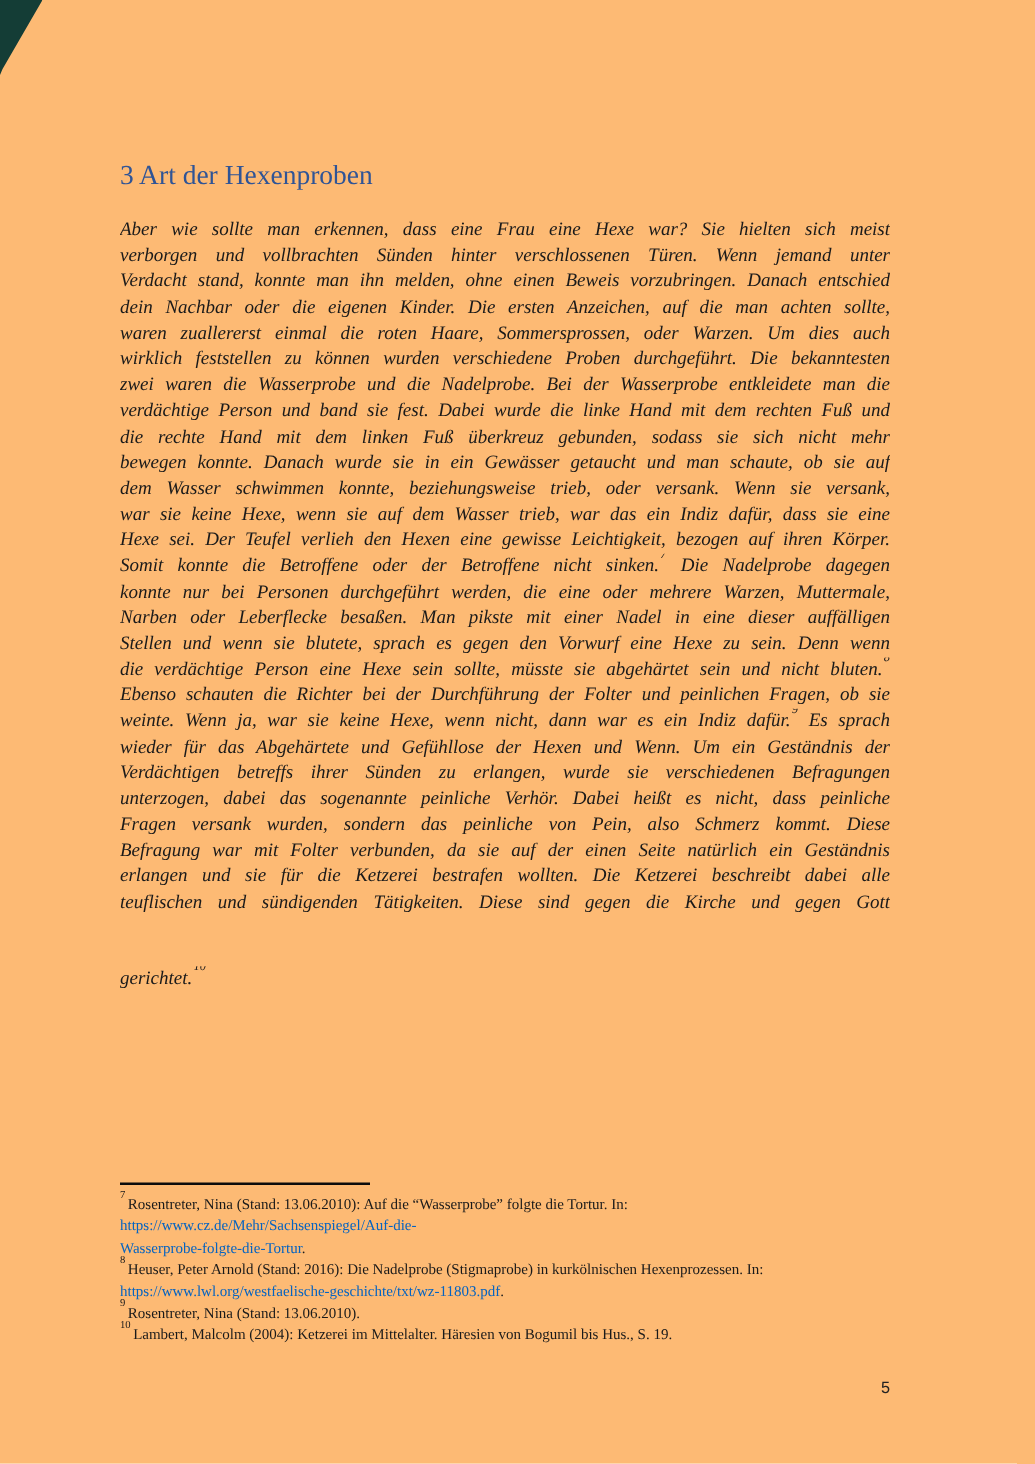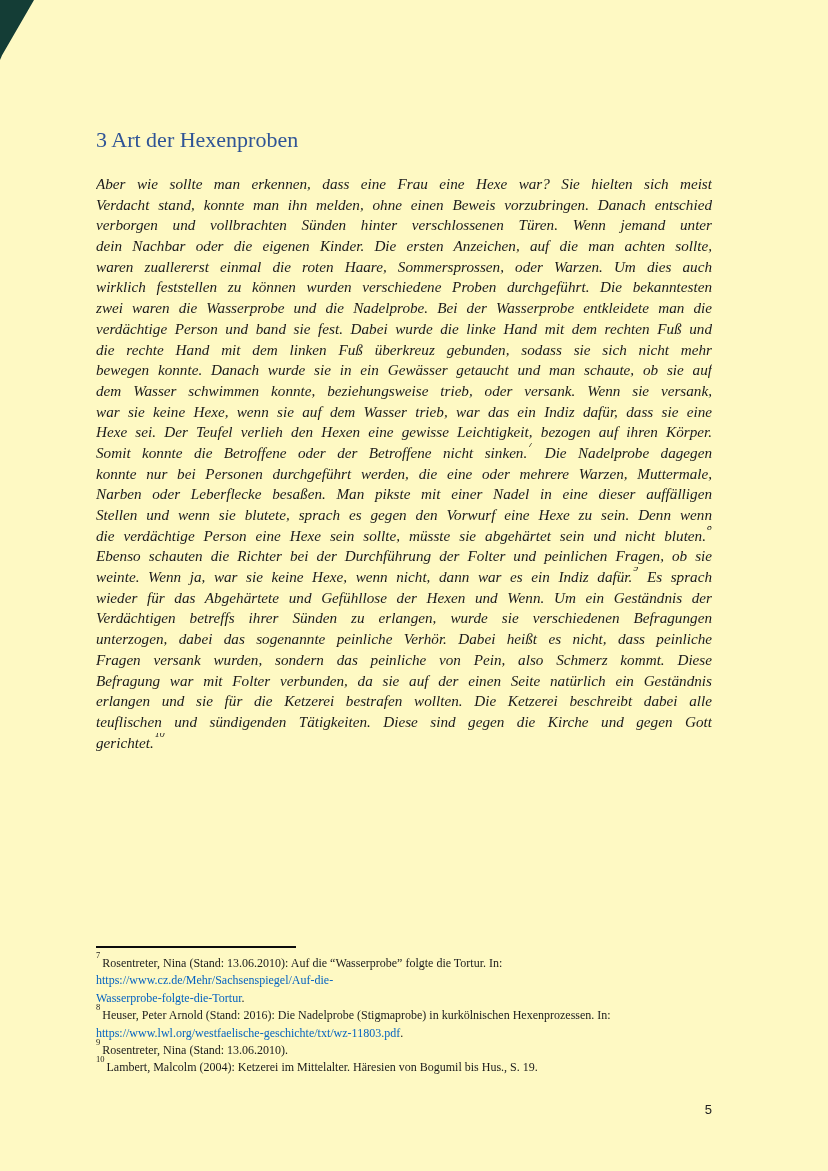--- a/index.html
+++ b/index.html
@@ -1,19 +1,19 @@
 <!DOCTYPE html>
 <html><head>
 <meta charset="utf-8">
 <style>
   html,body{margin:0;padding:0;background:#ffffff;}
   .page{
     position:relative;
     width:828px;height:1171px;
-    background:#fef9c3;
+    background:#fdba74;
     overflow:hidden;
     font-family:"Liberation Serif","DejaVu Serif",serif;
     color:#1a1a1a;
   }
   .corner-artifact{
     position:absolute;left:0;top:0;width:34px;height:60px;
     background:#143d36;
     clip-path:polygon(0 0,100% 0,6% 92%,0 100%);
   }
   .heading{
@@ -29,21 +29,21 @@
   }
   .bodyline{
     text-align:justify;
     text-align-last:justify;
     height:20.7px;line-height:20.7px;
     overflow:hidden;
     white-space:normal;
     font-style:italic;
   }
   .bodyline::after{content:"";display:inline-block;width:100%;height:0;}
-  .bodyline.last{text-align:center;text-align-last:left;}
+  .bodyline.last{text-align:center;text-align-last:left;margin-top:40px;}
   .bodyline.last::after{content:none;}
   .fnref{
     font-size:10px;line-height:0;
     position:relative;top:-5px;margin-left:1px;
   }
   .footnotes{
     position:absolute;left:96px;top:946px;width:616px;
     font-size:12px;line-height:17.4px;color:#1a1a1a;
   }
   .fn-separator{
@@ -65,22 +65,22 @@
 <body>
 
 <div class="page">
 
   <div class="corner-artifact"></div>
 
   <h1 class="heading">3 Art der Hexenproben</h1>
 
   <div class="body-par">
       <div class="bodyline">Aber wie sollte man erkennen, dass eine Frau eine Hexe war? Sie hielten sich meist</div>
+      <div class="bodyline">verborgen und vollbrachten Sünden hinter verschlossenen Türen. Wenn jemand unter</div>
       <div class="bodyline">Verdacht stand, konnte man ihn melden, ohne einen Beweis vorzubringen. Danach entschied</div>
-      <div class="bodyline">verborgen und vollbrachten Sünden hinter verschlossenen Türen. Wenn jemand unter</div>
       <div class="bodyline">dein Nachbar oder die eigenen Kinder. Die ersten Anzeichen, auf die man achten sollte,</div>
       <div class="bodyline">waren zuallererst einmal die roten Haare, Sommersprossen, oder Warzen. Um dies auch</div>
       <div class="bodyline">wirklich feststellen zu können wurden verschiedene Proben durchgeführt. Die bekanntesten</div>
       <div class="bodyline">zwei waren die Wasserprobe und die Nadelprobe. Bei der Wasserprobe entkleidete man die</div>
       <div class="bodyline">verdächtige Person und band sie fest. Dabei wurde die linke Hand mit dem rechten Fuß und</div>
       <div class="bodyline">die rechte Hand mit dem linken Fuß überkreuz gebunden, sodass sie sich nicht mehr</div>
       <div class="bodyline">bewegen konnte. Danach wurde sie in ein Gewässer getaucht und man schaute, ob sie auf</div>
       <div class="bodyline">dem Wasser schwimmen konnte, beziehungsweise trieb, oder versank. Wenn sie versank,</div>
       <div class="bodyline">war sie keine Hexe, wenn sie auf dem Wasser trieb, war das ein Indiz dafür, dass sie eine</div>
       <div class="bodyline">Hexe sei. Der Teufel verlieh den Hexen eine gewisse Leichtigkeit, bezogen auf ihren Körper.</div>

